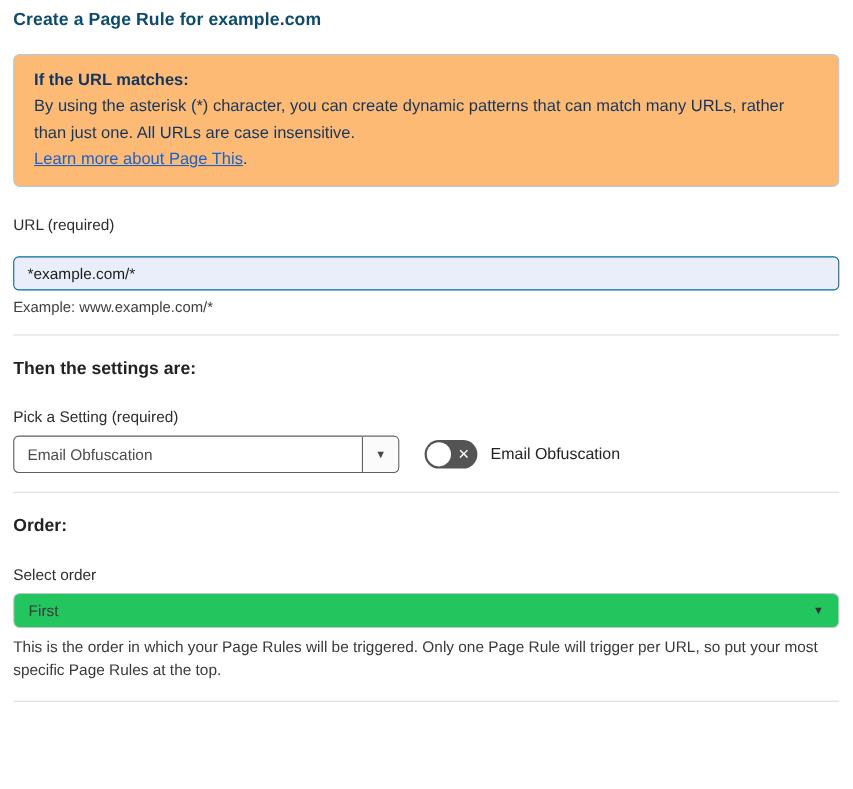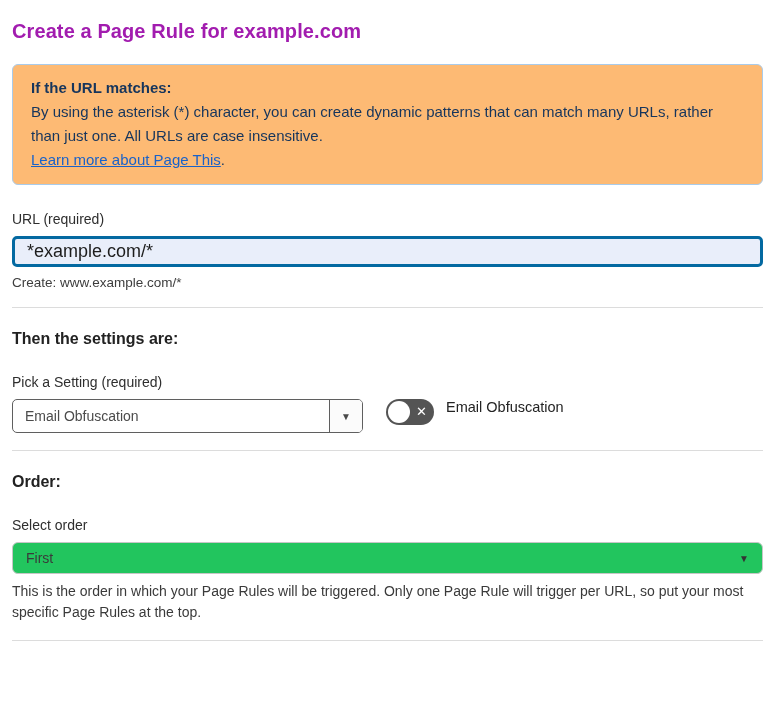--- a/index.html
+++ b/index.html
@@ -6,24 +6,24 @@
   html, body { background: #ffffff; }
   body {
     width: 775px; height: 717px;
     font-family: "Liberation Sans", sans-serif;
     color: #2f2f2f;
     overflow: hidden;
   }
   .page { padding: 0 12px; }
 
   .page-title {
-    margin-top: 20px;
-    font-size: 20px;
+    margin-top: 10px;
+    font-size: 16px;
     font-weight: bold;
-    color: #a21caf;
+    color: #0c4a6e;
     letter-spacing: 0.1px;
   }
 
   .info-box {
     margin-top: 21px;
     background: #fdba74;
     border: 1px solid #a9cbea;
     border-radius: 6px;
     padding: 11px 18px 12px;
     color: #16355c;
@@ -38,29 +38,29 @@
   }
 
   .field-label {
     margin-top: 26px;
     font-size: 14px;
     color: #2e2e2e;
   }
 
   .url-input {
     display: block;
-    margin-top: 9px;
+    margin-top: 21px;
     width: 100%;
     height: 31px;
     background: #e9eefa;
-    border: 3px solid #0369a1;
+    border: 1px solid #0369a1;
     border-radius: 5px;
     padding: 0 12px;
     font-family: "Liberation Sans", sans-serif;
-    font-size: 18px;
+    font-size: 14px;
     color: #1d1d1d;
     outline: none;
   }
 
   .helper-text {
     margin-top: 8px;
     font-size: 13.5px;
     color: #3d3d3d;
   }
 
@@ -74,21 +74,21 @@
   .section-heading {
     margin-top: 22px;
     font-size: 16px;
     font-weight: bold;
     color: #222222;
   }
 
   .setting-row {
     margin-top: 9px;
     display: flex;
-    align-items: flex-start;
+    align-items: center;
   }
 
   .setting-dropdown {
     width: 351px;
     height: 34px;
     border: 1px solid #5f5f5f;
     border-radius: 5px;
     background: #ffffff;
     display: flex;
     align-items: stretch;
@@ -194,21 +194,21 @@
   <div class="info-box">
     <div class="info-heading">If the URL matches:</div>
     <div class="info-body">By using the asterisk (*) character, you can create dynamic patterns that can match many URLs, rather than just one. All URLs are case insensitive.</div>
     <div><span class="info-link">Learn more about Page This</span><span>.</span></div>
   </div>
 
   <div class="field-label">URL (required)</div>
 
   <input class="url-input" type="text" value="*example.com/*" style="">
 
-  <div class="helper-text">Create: www.example.com/*</div>
+  <div class="helper-text">Example: www.example.com/*</div>
 
   <hr class="divider">
 
   <h2 class="section-heading">Then the settings are:</h2>
 
   <div class="field-label">Pick a Setting (required)</div>
 
   <div class="setting-row">
     <div class="setting-dropdown">
       <div class="dd-value">Email Obfuscation</div>

